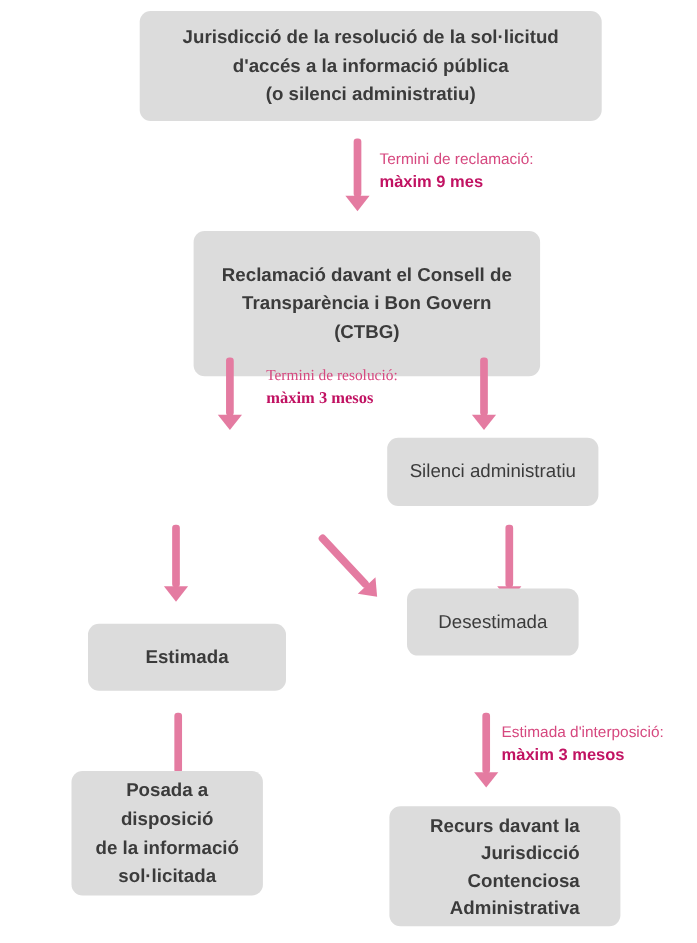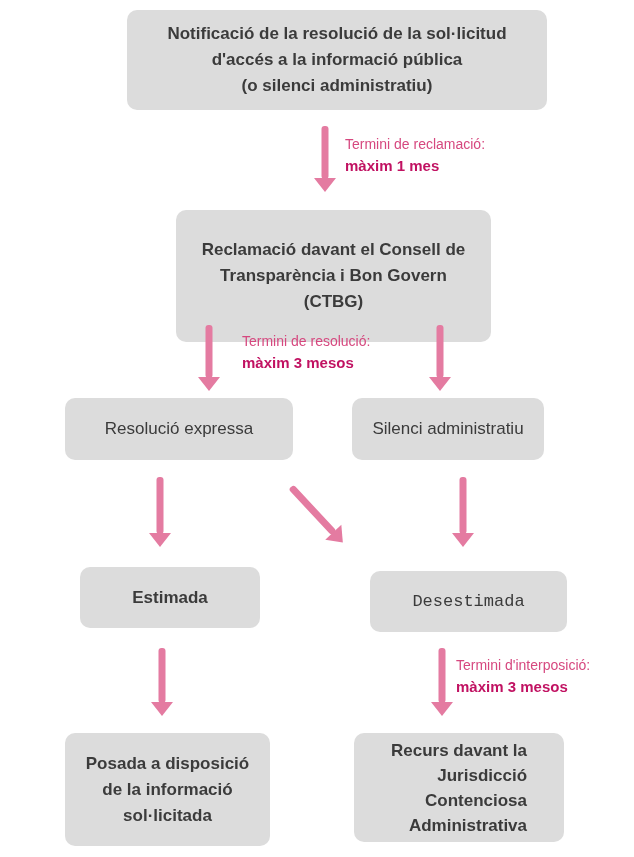--- a/index.html
+++ b/index.html
@@ -30,22 +30,22 @@
     font-size:17px;line-height:26px;
     padding:4px 10px;
   }
   .box.bold{font-weight:bold;}
 
   #box-notificacio{left:127px;top:10px;width:420px;height:100px;}
   #box-reclamacio{left:176px;top:210px;width:315px;height:132px;}
   #box-resolucio-expressa{left:65px;top:398px;width:228px;height:62px;}
   #box-silenci{left:352px;top:398px;width:192px;height:62px;}
   #box-estimada{left:80px;top:567px;width:180px;height:61px;font-weight:bold;}
-  #box-desestimada{left:370px;top:571px;width:197px;height:61px;font-family:Liberation Mono, monospace;}
-  #box-posada{left:65px;top:733px;width:205px;height:113px;}
+  #box-desestimada{left:370px;top:535px;width:156px;height:61px;}
+  #box-posada{left:65px;top:701px;width:174px;height:113px;}
   #box-recurs{left:354px;top:733px;width:210px;height:109px;line-height:25px;text-align:right;}
 
   
   .arrow-v{position:absolute;width:22px;}
   .arrow-v .shaft{
     position:absolute;left:50%;transform:translateX(-50%);
     top:0;width:7px;height:calc(100% - 13px);
     background:var(--arrow);border-radius:3px;
   }
   .arrow-v .head{
@@ -84,40 +84,40 @@
 
   
   .edge-label{position:absolute;}
   .edge-label .l1{
     color:var(--edge);font-size:14px;line-height:21px;
   }
   .edge-label .l2{
     color:var(--edge-strong);font-size:15px;line-height:21px;font-weight:bold;
   }
   #label-reclamacio{left:345px;top:134px;width:168px;}
-  #label-resolucio{left:242px;top:331px;width:162px;}
+  #label-resolucio{left:242px;top:331px;width:162px;font-family:Liberation Serif, serif;}
   #label-interposicio{left:456px;top:655px;width:176px;}
 </style>
 </head>
 <body>
 
 <div class="canvas">
 
-  <div class="box bold" id="box-notificacio">Notificació de la resolució de la sol·licitud
+  <div class="box bold" id="box-notificacio">Jurisdicció de la resolució de la sol·licitud
 d'accés a la informació pública
 (o silenci administratiu)</div>
 
   <div class="arrow-v" id="arrow-reclamacio">
     <div class="shaft"></div>
     <div class="head"></div>
   </div>
 
   <div class="edge-label" id="label-reclamacio">
     <div class="l1">Termini de reclamació:</div>
-    <div class="l2">màxim 1 mes</div>
+    <div class="l2">màxim 9 mes</div>
   </div>
 
   <div class="box bold" id="box-reclamacio">Reclamació davant el Consell de
 Transparència i Bon Govern
 (CTBG)</div>
 
   <div class="arrow-v" id="arrow-resolucio-left">
     <div class="shaft"></div>
     <div class="head"></div>
   </div>
@@ -125,21 +125,20 @@
   <div class="edge-label" id="label-resolucio">
     <div class="l1">Termini de resolució:</div>
     <div class="l2">màxim 3 mesos</div>
   </div>
 
   <div class="arrow-v" id="arrow-resolucio-right">
     <div class="shaft"></div>
     <div class="head"></div>
   </div>
 
-  <div class="box" id="box-resolucio-expressa">Resolució expressa</div>
 
   <div class="box" id="box-silenci">Silenci administratiu</div>
 
   <div class="arrow-v" id="arrow-estimada">
     <div class="shaft"></div>
     <div class="head"></div>
   </div>
 
   <div class="arrow-d" id="arrow-diagonal">
     <div class="shaft"></div>
@@ -159,21 +158,21 @@
     <div class="shaft"></div>
     <div class="head"></div>
   </div>
 
   <div class="arrow-v" id="arrow-recurs">
     <div class="shaft"></div>
     <div class="head"></div>
   </div>
 
   <div class="edge-label" id="label-interposicio">
-    <div class="l1">Termini d'interposició:</div>
+    <div class="l1">Estimada d'interposició:</div>
     <div class="l2">màxim 3 mesos</div>
   </div>
 
   <div class="box bold" id="box-posada">Posada a disposició
 de la informació
 sol·licitada</div>
 
   <div class="box bold" id="box-recurs">Recurs davant la
 Jurisdicció
 Contenciosa

